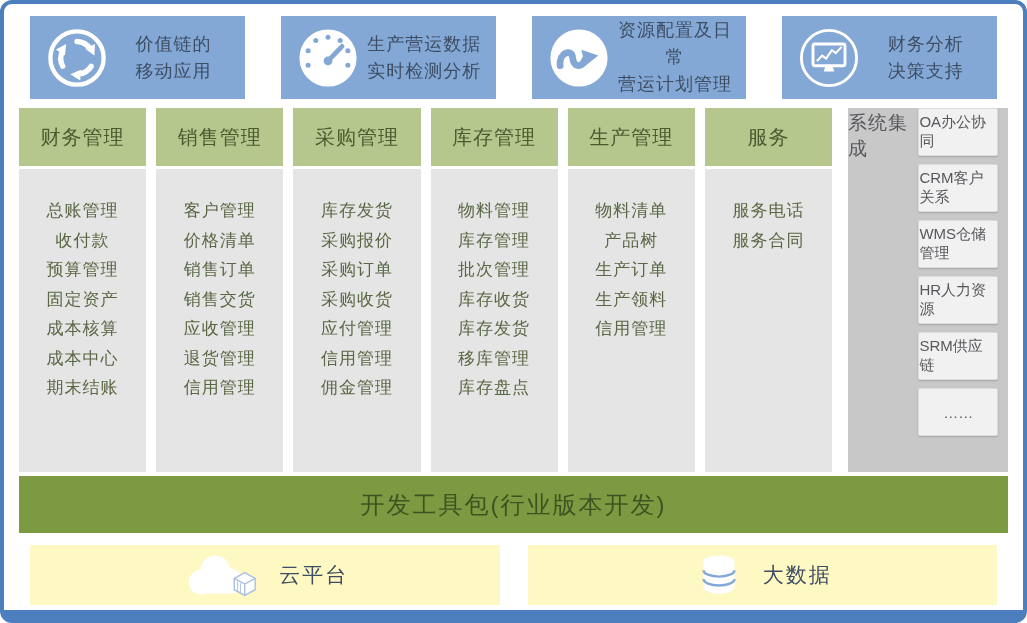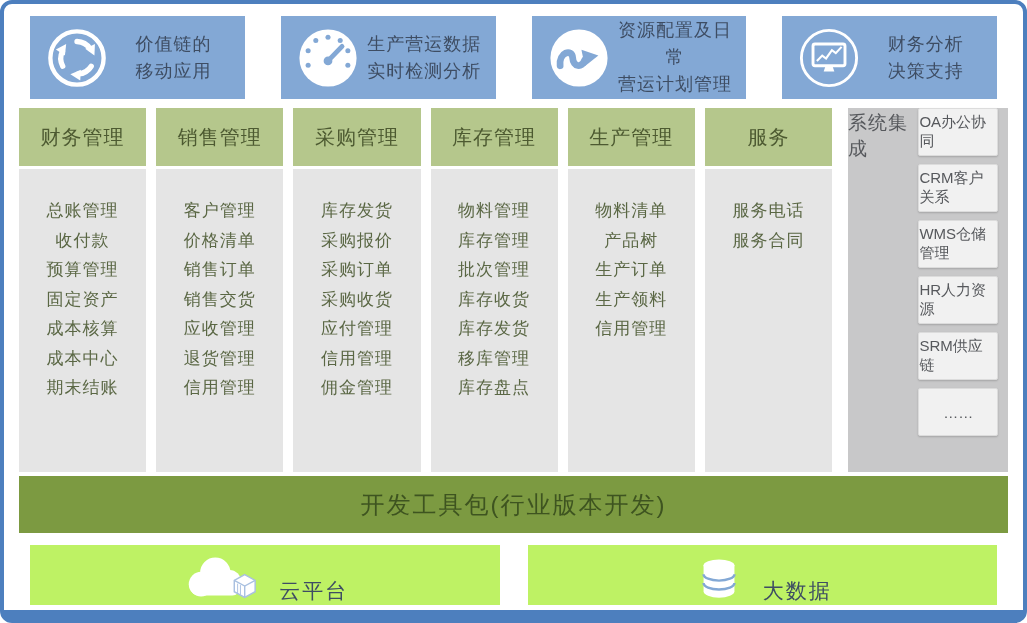--- a/index.html
+++ b/index.html
@@ -60,21 +60,21 @@
   
   .dev-bar {
     margin:4px 3px 0 3px; height:57px; background:#7c9a41;
     display:flex; align-items:center; justify-content:center;
     font-size:24px; color:#3e5420; letter-spacing:2px;
   }
 
   
   .platform-row { display:flex; gap:28px; height:60px; margin:12px 14px 0 14px; }
   .platform-box {
-    flex:1; background:#bef264; display:flex; align-items:flex-end; justify-content:center;
+    flex:1; background:#fef9c3; display:flex; align-items:center; justify-content:center;
     gap:18px; font-size:21px; color:#3e4d63; letter-spacing:2px;
   }
   .platform-icon { flex:0 0 auto; display:flex; align-items:center; }
   .platform-icon svg { display:block; }
 </style>
 </head>
 <body>
 
 <div class="canvas">
   <div class="content">

